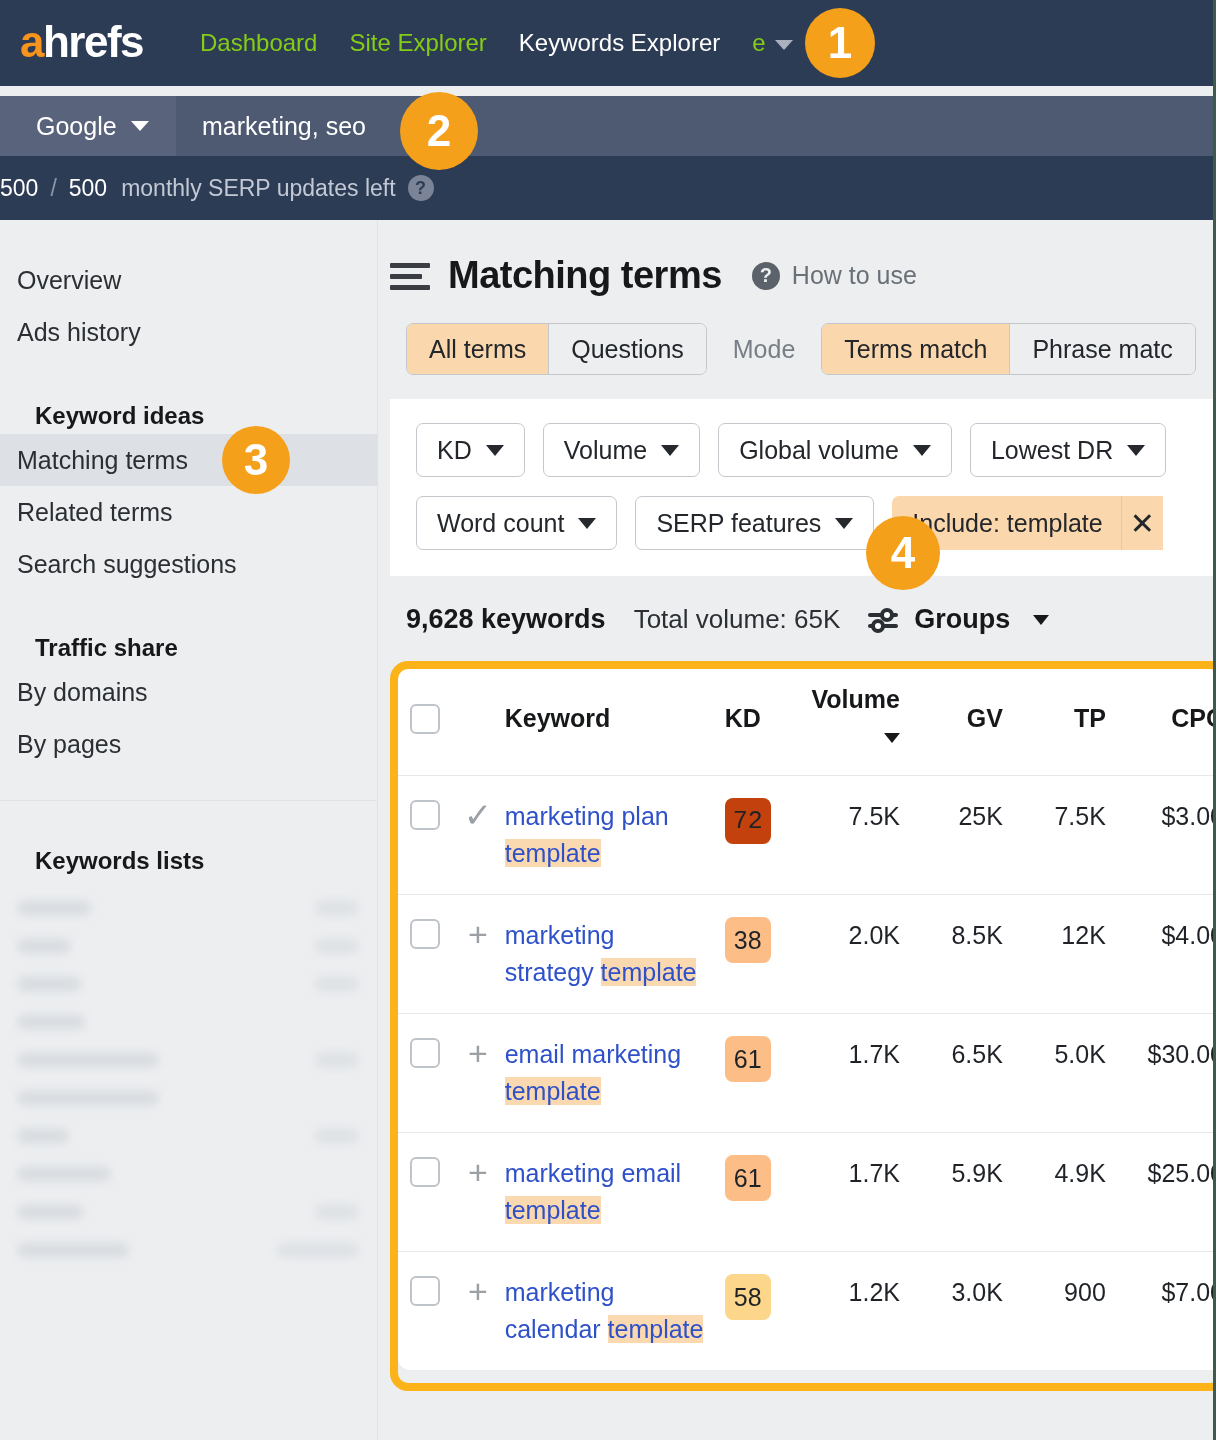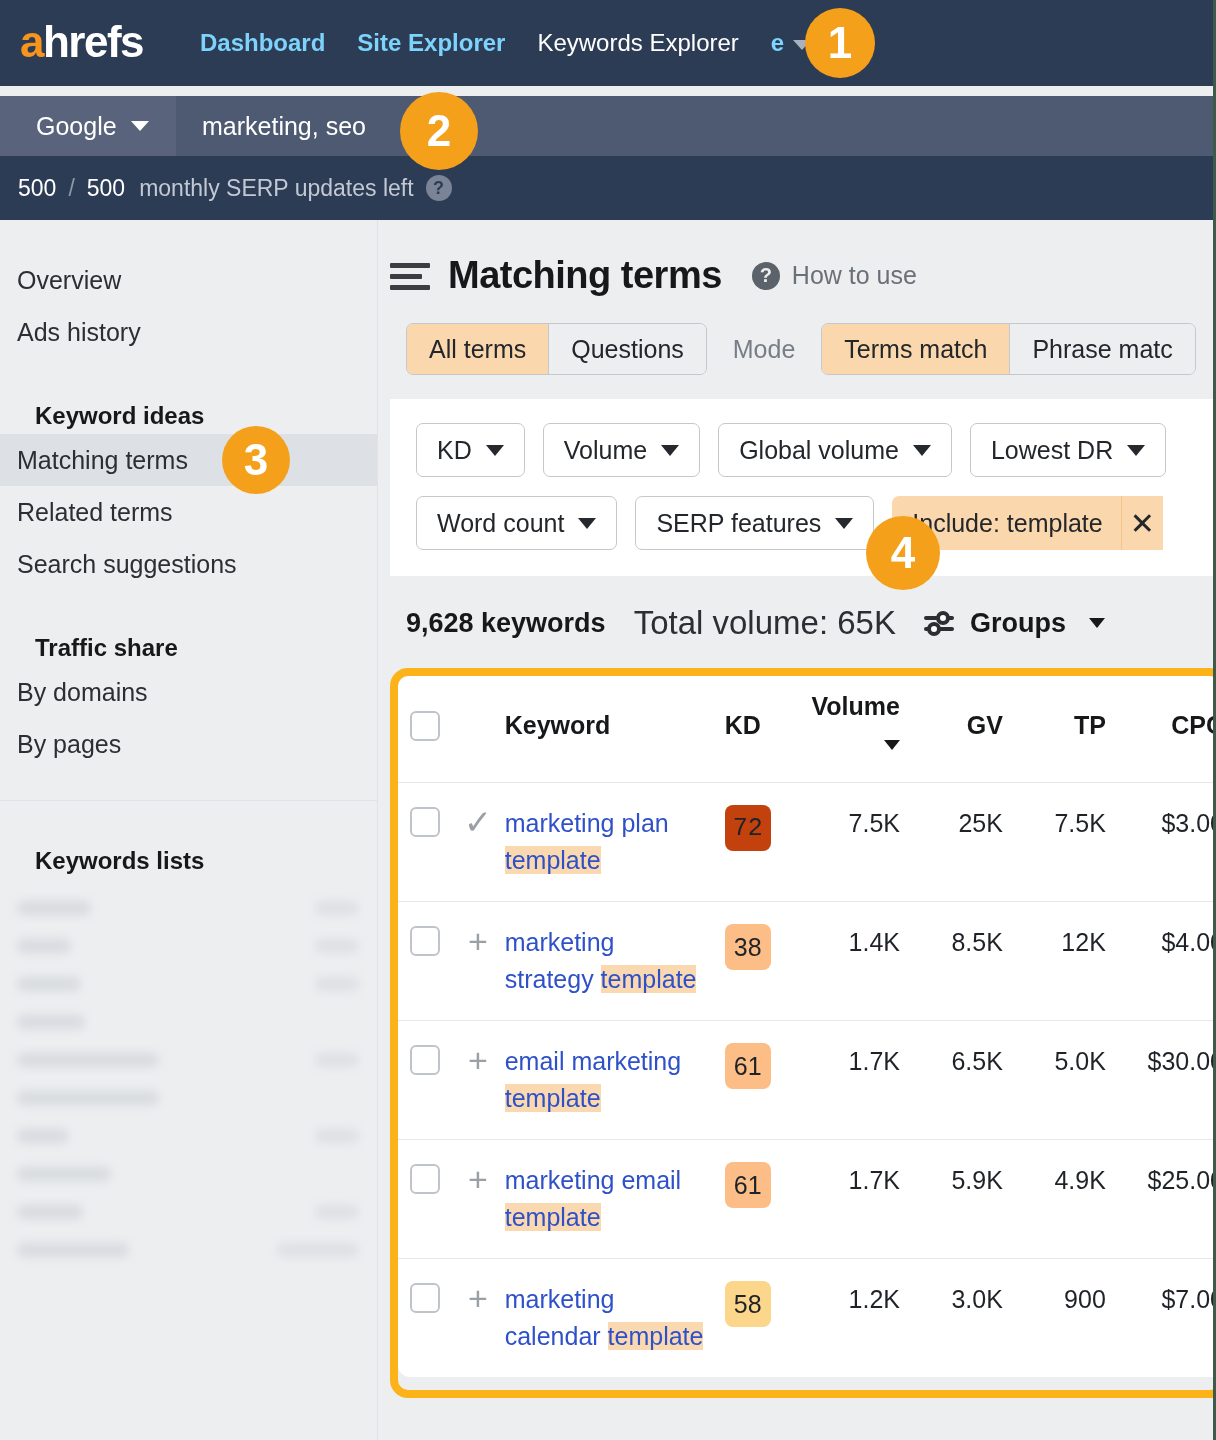--- a/index.html
+++ b/index.html
@@ -31,21 +31,21 @@
   .logo .a { color: #f7941d; }
   .navlinks {
     position: absolute; left: 200px; top: 26px;
     display: flex; align-items: center; gap: 32px;
   }
   .navlink {
     font-size: 24px; color: #b9c0cc; line-height: 34px;
     white-space: nowrap; cursor: pointer;
   }
   .navlink.active { color: #ffffff; }
-  .navlink.dim { color: #7dd3fc; font-weight: bold; }
+  .navlink.dim { color: #84cc16; }
   .caret-nav {
     display: inline-block; width: 0; height: 0; margin-left: 9px;
     border-left: 9px solid transparent; border-right: 9px solid transparent;
     border-top: 10px solid #a9b1bf; vertical-align: middle;
   }
 
   
   .searchbar {
     position: absolute; left: 0; top: 96px;
     width: 1216px; height: 60px;
@@ -66,21 +66,21 @@
   .query {
     flex: 1; padding-left: 26px;
     font-size: 25px; color: #ffffff; cursor: text;
   }
 
   
   .quota {
     position: absolute; left: 0; top: 156px;
     width: 1216px; height: 64px;
     background: #2d3c55;
-    display: flex; align-items: center; padding-left: 18px;
+    display: flex; align-items: center; 
     gap: 0;
   }
   .quota-num { font-size: 23px; color: #ffffff; }
   .quota-sep { font-size: 23px; color: #8e97a6; margin: 0 12px; }
   .quota-txt { font-size: 23px; color: #c3c9d4; margin-left: 14px; }
   .help-dot {
     display: inline-flex; align-items: center; justify-content: center;
     width: 26px; height: 26px; border-radius: 50%;
     background: #7b8496; color: #2d3c55;
     font-size: 18px; font-weight: bold; margin-left: 12px;
@@ -180,21 +180,21 @@
     width: 42px; height: 54px; display: flex; align-items: center; justify-content: center;
     border-left: 1px solid #f2c58d; font-size: 30px; color: #23272b; cursor: pointer;
   }
 
   
   .summary {
     display: flex; align-items: center; gap: 28px;
     padding: 28px 0 26px 28px;
   }
   .sum-count { font-size: 27px; font-weight: bold; color: #16181a; }
-  .sum-vol { font-size: 33px; color: #2b2f33; text-align: right; }
+  .sum-vol { font-size: 26px; color: #2b2f33; text-align: right; }
   .groups { display: flex; align-items: center; gap: 14px; cursor: pointer; }
   .groups-lbl { font-size: 27px; font-weight: bold; color: #16181a; }
 
   
   .tablewrap {
     position: relative; margin-left: 12px; width: 838px;
   }
   .hl-border {
     position: absolute; left: 0; top: 0; width: 838px; height: 730px;
     border: 8px solid #fbb319; border-radius: 18px;
@@ -460,21 +460,21 @@
               <div class="c-check">
                 <div class="cbox"></div>
               </div>
               <div class="c-act">
                 <span class="act-plus">+</span>
               </div>
               <div class="c-kw"><a class="kwtext">marketing strategy <mark>template</mark></a></div>
               <div class="c-kd">
                 <span class="kd-badge" style="background: rgb(252, 189, 134);">38</span>
               </div>
-              <div class="c-num">1.4K</div>
+              <div class="c-num">2.0K</div>
               <div class="c-num">8.5K</div>
               <div class="c-num">12K</div>
               <div class="c-cpc">$4.00</div>
             </div>
             <div class="trow tbody-row">
               <div class="c-check">
                 <div class="cbox"></div>
               </div>
               <div class="c-act">
                 <span class="act-plus">+</span>

